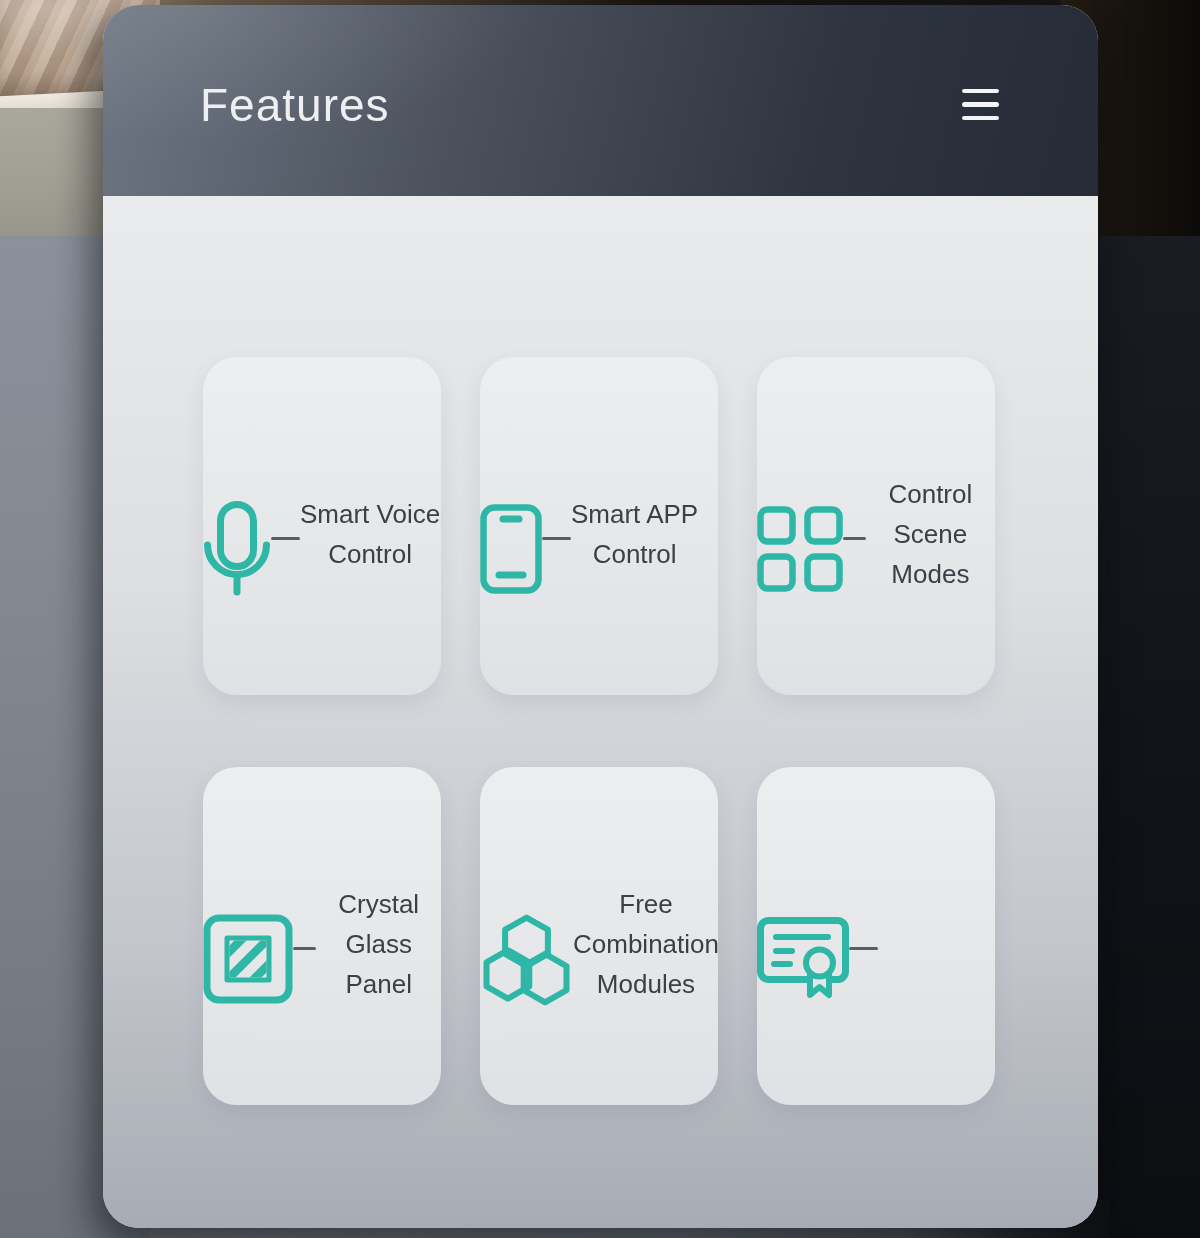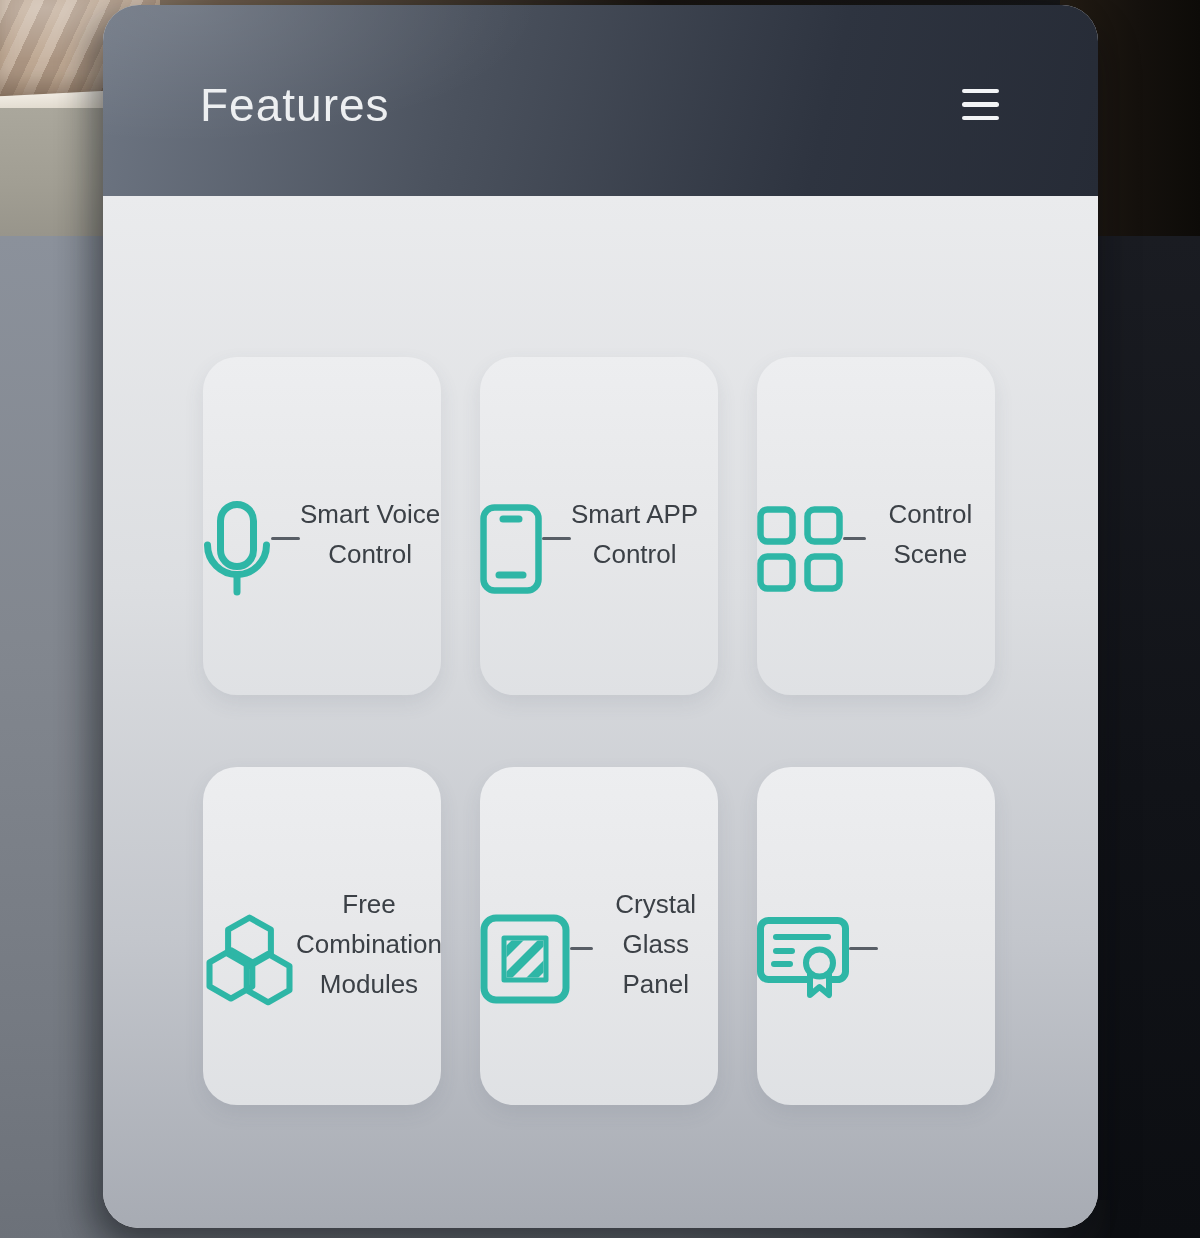--- a/index.html
+++ b/index.html
@@ -160,35 +160,21 @@
           <svg width="86" height="86" viewBox="0 0 86 86" stroke-width="6.5">
             <rect x="3.5" y="3.5" width="32" height="32" rx="7"></rect>
             <rect x="50.5" y="3.5" width="32" height="32" rx="7"></rect>
             <rect x="3.5" y="50.5" width="32" height="32" rx="7"></rect>
             <rect x="50.5" y="50.5" width="32" height="32" rx="7"></rect>
           </svg>
         </div>
         <div class="dash"></div>
         <div class="card-label">
           <div>Control Scene</div>
-        </div>
-      </div>
-
-      <div class="card">
-        <div class="icon-box">
-          <svg width="93" height="93" viewBox="0 0 100 100" stroke-width="6.5">
-            <path d="M50 5  L73 18 L73 44 L50 57 L27 44 L27 18 Z"></path>
-            <path d="M30 40 L53 53 L53 79 L30 92 L7 79 L7 53 Z"></path>
-            <path d="M70 44 L93 57 L93 83 L70 96 L47 83 L47 57 Z"></path>
-          </svg>
-        </div>
-        <div class="dash"></div>
-        <div class="card-label">
-          <div>Free Combination</div>
-          <div>Modules</div>
+          <div>Modes</div>
         </div>
       </div>
 
       <div class="card">
         <div class="icon-box">
           <svg width="90" height="90" viewBox="0 0 90 90">
             <defs>
               <clipPath id="glassclip">
                   <rect x="26.5" y="26.5" width="37" height="37"></rect>
                 </clipPath>
@@ -204,20 +190,35 @@
         </div>
         <div class="dash"></div>
         <div class="card-label">
           <div>Crystal Glass</div>
           <div>Panel</div>
         </div>
       </div>
 
       <div class="card">
         <div class="icon-box">
+          <svg width="93" height="93" viewBox="0 0 100 100" stroke-width="6.5">
+            <path d="M50 5  L73 18 L73 44 L50 57 L27 44 L27 18 Z"></path>
+            <path d="M30 40 L53 53 L53 79 L30 92 L7 79 L7 53 Z"></path>
+            <path d="M70 44 L93 57 L93 83 L70 96 L47 83 L47 57 Z"></path>
+          </svg>
+        </div>
+        <div class="dash"></div>
+        <div class="card-label">
+          <div>Free Combination</div>
+          <div>Modules</div>
+        </div>
+      </div>
+
+      <div class="card">
+        <div class="icon-box">
           <svg width="92" height="84" viewBox="0 0 92 84">
             <rect x="3.5" y="3.5" width="85" height="59" rx="8" stroke-width="7"></rect>
             <line x1="19" y1="20" x2="71" y2="20" stroke-width="6"></line>
             <line x1="19" y1="34" x2="35" y2="34" stroke-width="6"></line>
             <line x1="17" y1="47" x2="33" y2="47" stroke-width="6"></line>
             <path d="M53 54 L53 78 L62.5 70 L72 78 L72 54 Z" fill="#e5e6e8" stroke-width="6"></path>
             <circle cx="62.5" cy="46" r="13.5" fill="#e5e6e8" stroke-width="6"></circle>
           </svg>
         </div>
         <div class="dash"></div>

